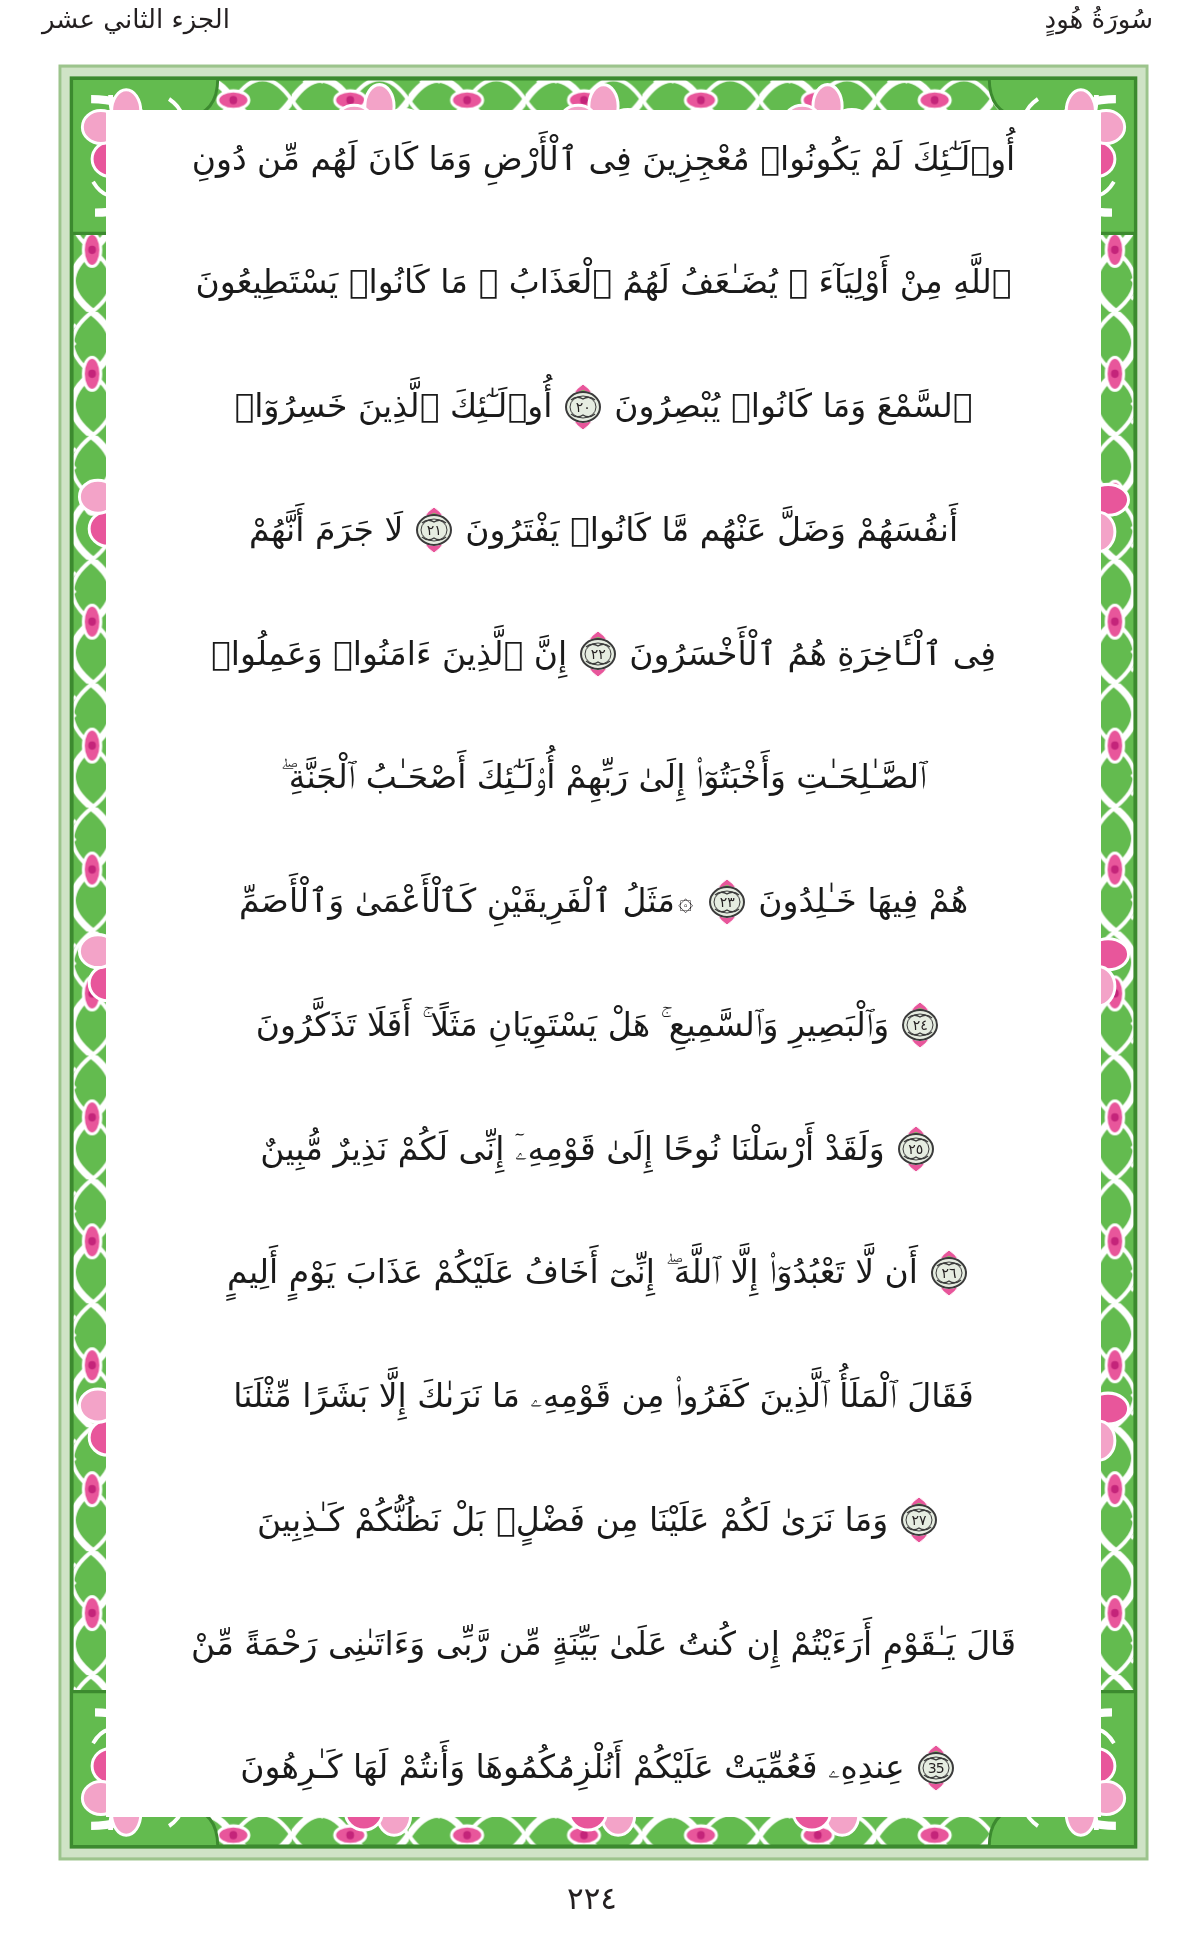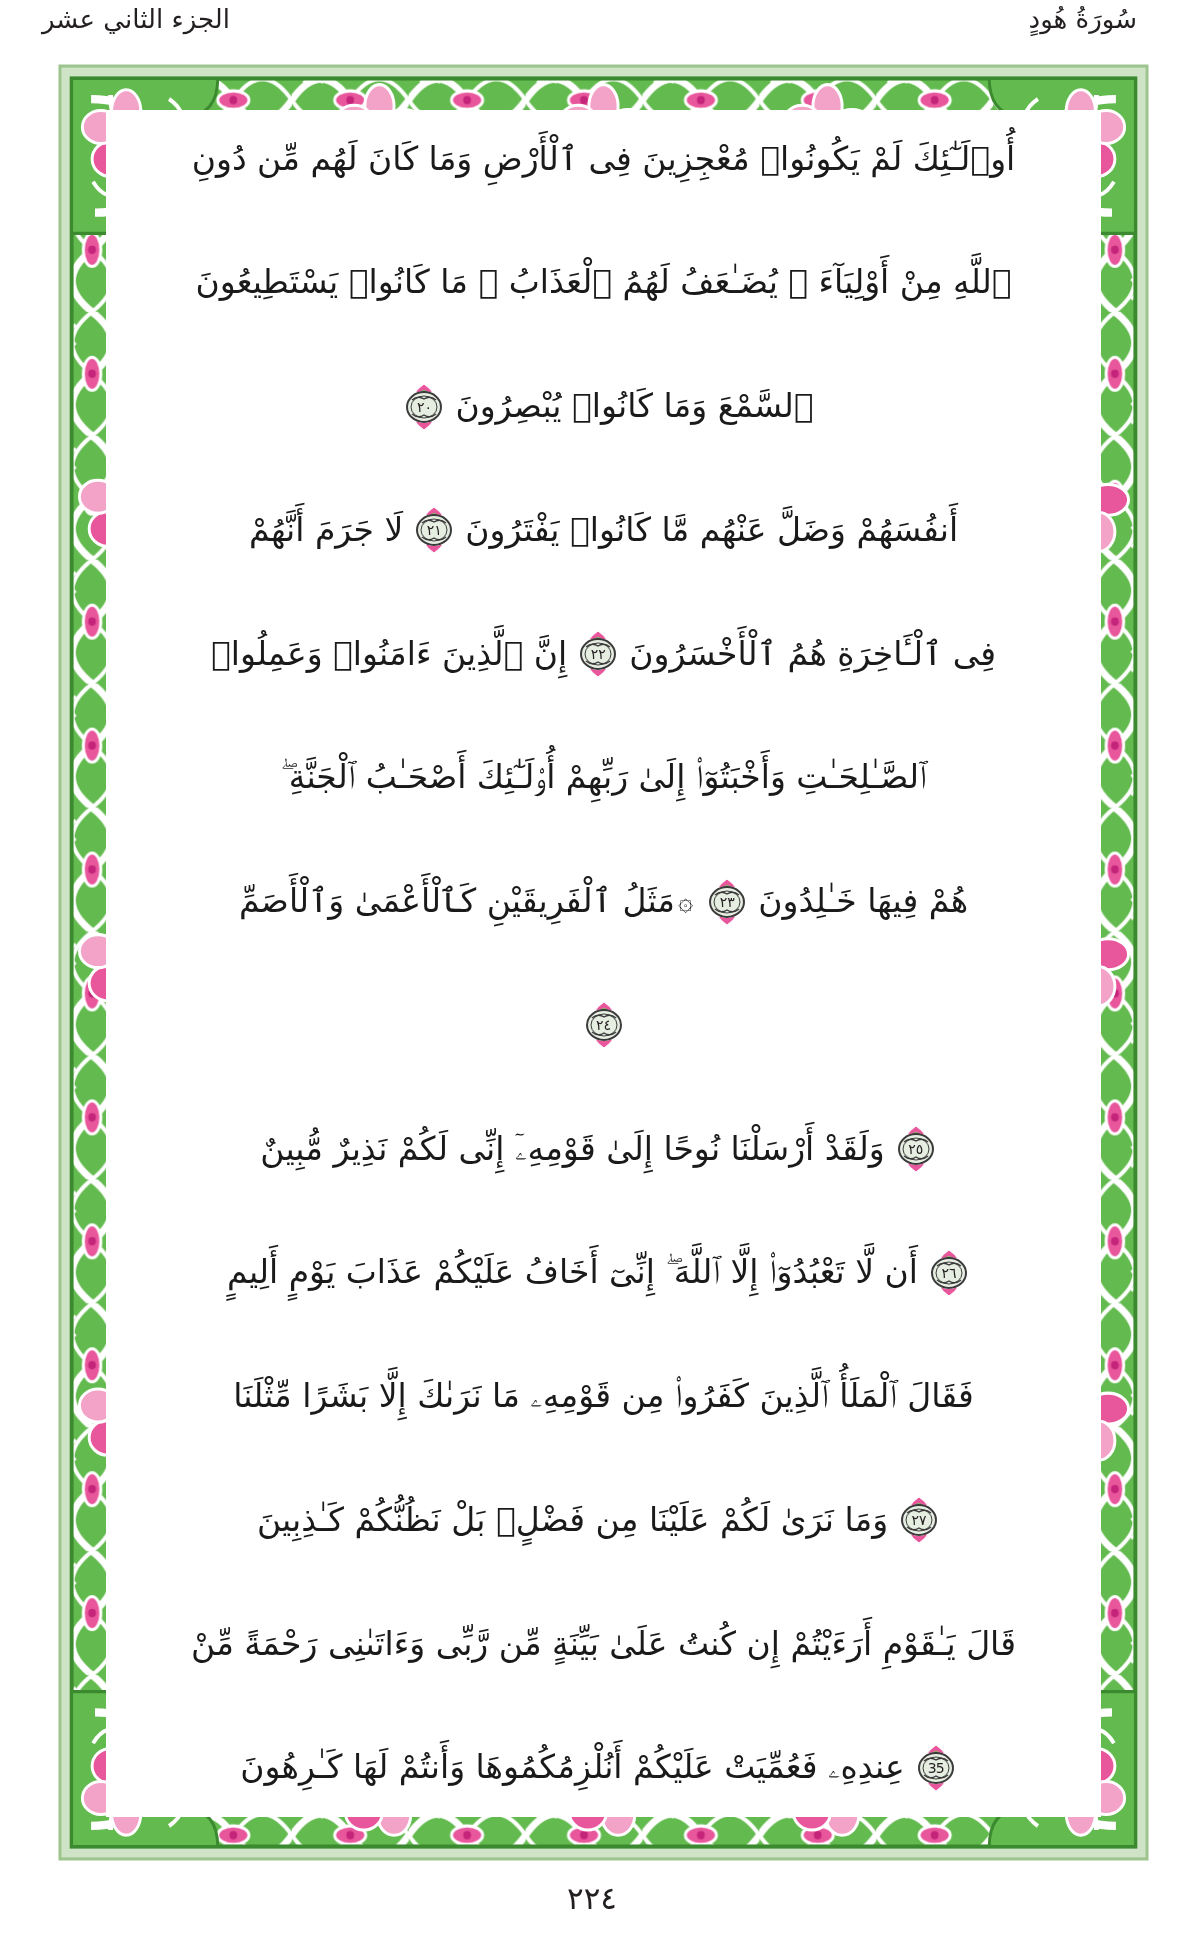--- a/index.html
+++ b/index.html
@@ -41,21 +41,21 @@
   .header-text {
     font-family: "DejaVu Sans", "Liberation Sans", sans-serif;
     font-size: 26px;
     line-height: 1.5;
     color: #231f20;
     white-space: nowrap;
     letter-spacing: 0px;
     font-weight: 400;
   }
   .header-juz { margin-left: 16px; }
-  .header-surah { margin-right: 16px; }
+  .header-surah { margin-right: 0; }
 
   
   .frame-area {
     position: relative;
     flex: 1 1 auto;
     margin: 0 14px 0 14px;
   }
   .frame {
     position: absolute;
     left: 16px;
@@ -285,20 +285,21 @@
               <path d="M25 2 q-7 5 -9 9 q9 -3 18 0 q-2 -4 -9 -9Z" fill="#e8569b" stroke="#ffffff" stroke-width="1"></path>
               <path d="M25 48 q-7 -5 -9 -9 q9 3 18 0 q-2 4 -9 9Z" fill="#e8569b" stroke="#ffffff" stroke-width="1"></path>
               <circle cx="25" cy="11" r="3" fill="#7ab85f"></circle>
               <ellipse cx="25" cy="25" rx="17" ry="15" fill="#e6ede1" stroke="#3b3b3b" stroke-width="2"></ellipse>
               <ellipse cx="25" cy="25" rx="13" ry="11" fill="#e6ede1" stroke="#3b3b3b" stroke-width="1"></ellipse>
               <path d="M13 18 q6 -5 12 -1 q6 -4 12 1" fill="none" stroke="#3b3b3b" stroke-width="1.4"></path>
               <path d="M13 32 q6 5 12 1 q6 4 12 -1" fill="none" stroke="#3b3b3b" stroke-width="1.4"></path>
             </svg>
             <span class="num">٢٠</span>
           </span>
+          <span class="txt">أُو۟لَـٰٓئِكَ ٱلَّذِينَ خَسِرُوٓا۟</span>
         </div>
 
         <div class="ayah-line">
           <span class="txt">أَنفُسَهُمْ وَضَلَّ عَنْهُم مَّا كَانُوا۟ يَفْتَرُونَ</span>
           <span class="ayah-marker">
             <svg viewBox="0 0 50 50">
               <path d="M25 2 q-7 5 -9 9 q9 -3 18 0 q-2 -4 -9 -9Z" fill="#e8569b" stroke="#ffffff" stroke-width="1"></path>
               <path d="M25 48 q-7 -5 -9 -9 q9 3 18 0 q-2 4 -9 9Z" fill="#e8569b" stroke="#ffffff" stroke-width="1"></path>
               <circle cx="25" cy="11" r="3" fill="#7ab85f"></circle>
               <ellipse cx="25" cy="25" rx="17" ry="15" fill="#e6ede1" stroke="#3b3b3b" stroke-width="2"></ellipse>
@@ -356,20 +357,21 @@
               <path d="M25 2 q-7 5 -9 9 q9 -3 18 0 q-2 -4 -9 -9Z" fill="#e8569b" stroke="#ffffff" stroke-width="1"></path>
               <path d="M25 48 q-7 -5 -9 -9 q9 3 18 0 q-2 4 -9 9Z" fill="#e8569b" stroke="#ffffff" stroke-width="1"></path>
               <circle cx="25" cy="11" r="3" fill="#7ab85f"></circle>
               <ellipse cx="25" cy="25" rx="17" ry="15" fill="#e6ede1" stroke="#3b3b3b" stroke-width="2"></ellipse>
               <ellipse cx="25" cy="25" rx="13" ry="11" fill="#e6ede1" stroke="#3b3b3b" stroke-width="1"></ellipse>
               <path d="M13 18 q6 -5 12 -1 q6 -4 12 1" fill="none" stroke="#3b3b3b" stroke-width="1.4"></path>
               <path d="M13 32 q6 5 12 1 q6 4 12 -1" fill="none" stroke="#3b3b3b" stroke-width="1.4"></path>
             </svg>
             <span class="num">٢٤</span>
           </span>
+          <span class="txt">وَٱلْبَصِيرِ وَٱلسَّمِيعِ ۚ هَلْ يَسْتَوِيَانِ مَثَلًا ۚ أَفَلَا تَذَكَّرُونَ</span>
         </div>
 
         <div class="ayah-line">
           <span class="ayah-marker">
             <svg viewBox="0 0 50 50">
               <path d="M25 2 q-7 5 -9 9 q9 -3 18 0 q-2 -4 -9 -9Z" fill="#e8569b" stroke="#ffffff" stroke-width="1"></path>
               <path d="M25 48 q-7 -5 -9 -9 q9 3 18 0 q-2 4 -9 9Z" fill="#e8569b" stroke="#ffffff" stroke-width="1"></path>
               <circle cx="25" cy="11" r="3" fill="#7ab85f"></circle>
               <ellipse cx="25" cy="25" rx="17" ry="15" fill="#e6ede1" stroke="#3b3b3b" stroke-width="2"></ellipse>
               <ellipse cx="25" cy="25" rx="13" ry="11" fill="#e6ede1" stroke="#3b3b3b" stroke-width="1"></ellipse>

